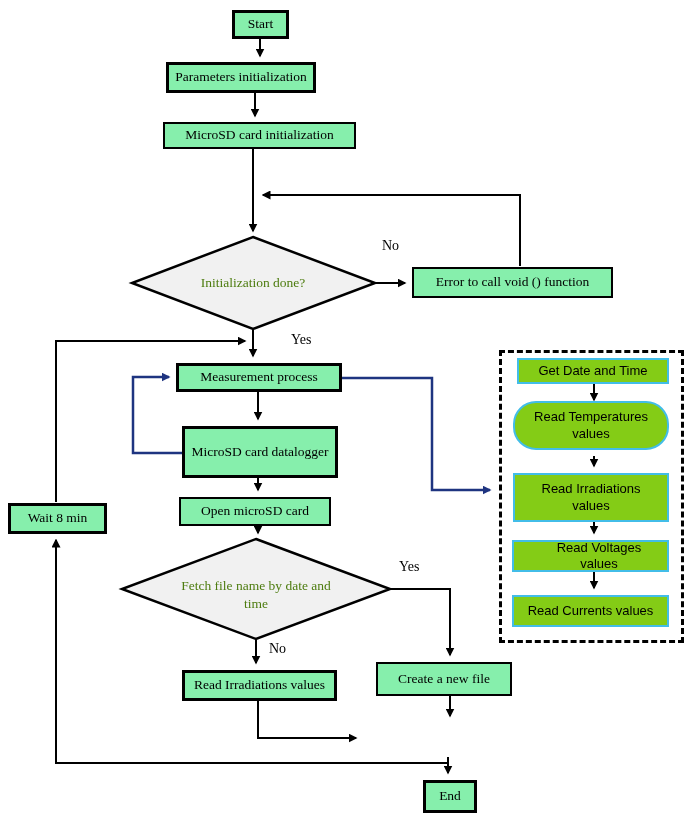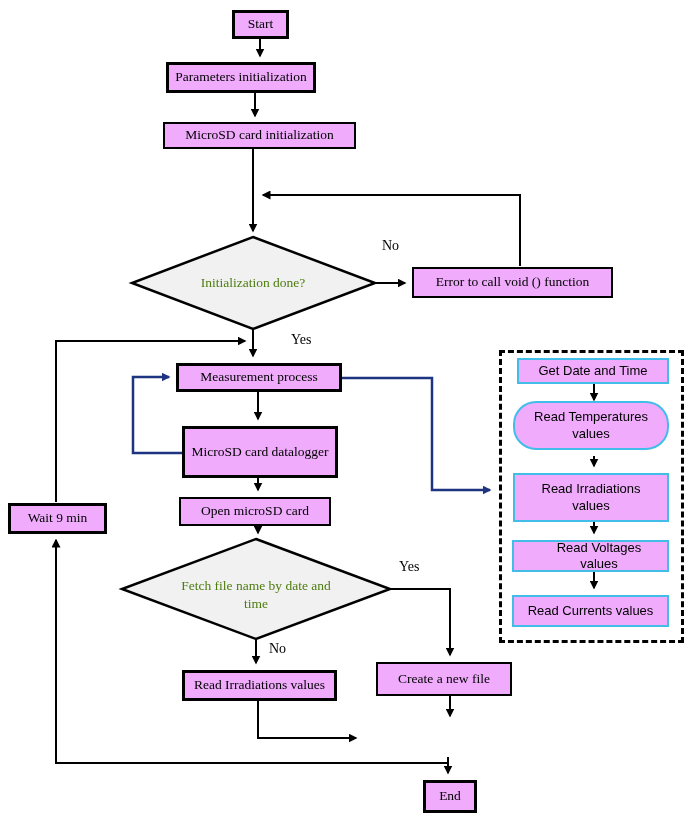--- a/index.html
+++ b/index.html
@@ -18,21 +18,21 @@
   }
   .wire { fill: none; stroke: #000000; stroke-width: 2; }
   .wire-blue { fill: none; stroke: var(--accent-blue, #1e3480); stroke-width: 2.5; }
   .diamond-shape { fill: var(--diamond-fill, #f1f1f1); stroke: #000000; stroke-width: 2.5; }
   .bfill { fill: #000000; }
   .nfill { fill: var(--accent-blue, #1e3480); }
 
   .node {
     position: absolute;
     box-sizing: border-box;
-    background: #f0abfc;
+    background: #86efac;
     border: 2px solid #000000;
     display: flex;
     align-items: center;
     justify-content: center;
     text-align: center;
     font-size: 13.5px;
     line-height: 1.25;
     color: #000000;
     padding: 1px 4px;
   }
@@ -54,21 +54,21 @@
   }
   .sub-frame {
     position: absolute;
     box-sizing: border-box;
     border: 3px dashed #000000;
     background: transparent;
   }
   .substep {
     position: absolute;
     box-sizing: border-box;
-    background: #f0abfc;
+    background: #84cc16;
     border: 2px solid var(--cyan-border, #42bde8);
     display: flex;
     align-items: center;
     justify-content: center;
     text-align: center;
     font-family: "Liberation Sans", sans-serif;
     font-size: 13px;
     line-height: 1.25;
     color: #000000;
     padding: 1px 6px;
@@ -124,21 +124,21 @@
 
   <div class="node thick" style="left:232px;top:10px;width:57px;height:29px;">Start</div>
   <div class="node thick" style="left:166px;top:62px;width:150px;height:31px;">Parameters initialization</div>
   <div class="node" style="left:163px;top:122px;width:193px;height:27px;">MicroSD card initialization</div>
   <div class="node" style="left:412px;top:267px;width:201px;height:31px;">Error to call void () function</div>
   <div class="node thick" style="left:176px;top:363px;width:166px;height:29px;">Measurement process</div>
   <div class="node" style="left:179px;top:497px;width:152px;height:29px;">Open microSD card</div>
   <div class="node thick" style="left:182px;top:426px;width:156px;height:52px;">MicroSD card datalogger</div>
   <div class="node thick" style="left:182px;top:670px;width:155px;height:31px;">Read Irradiations values</div>
   <div class="node" style="left:376px;top:662px;width:136px;height:34px;text-align:center;">Create a new file</div>
-  <div class="node thick" style="left:8px;top:503px;width:99px;height:31px;">Wait 9 min</div>
+  <div class="node thick" style="left:8px;top:503px;width:99px;height:31px;">Wait 8 min</div>
   <div class="node thick" style="left:423px;top:780px;width:54px;height:33px;">End</div>
 
   <div class="diamond-label" style="left:193px;top:261px;width:120px;height:44px;">Initialization done?</div>
   <div class="diamond-label" style="left:181px;top:532px;width:150px;height:46px;margin-top:40px;">Fetch file name by date and time</div>
 
   <div class="decision-label" style="left:382px;top:238px;">No</div>
   <div class="decision-label" style="left:291px;top:332px;">Yes</div>
   <div class="decision-label" style="left:399px;top:559px;">Yes</div>
   <div class="decision-label" style="left:269px;top:641px;">No</div>
 

